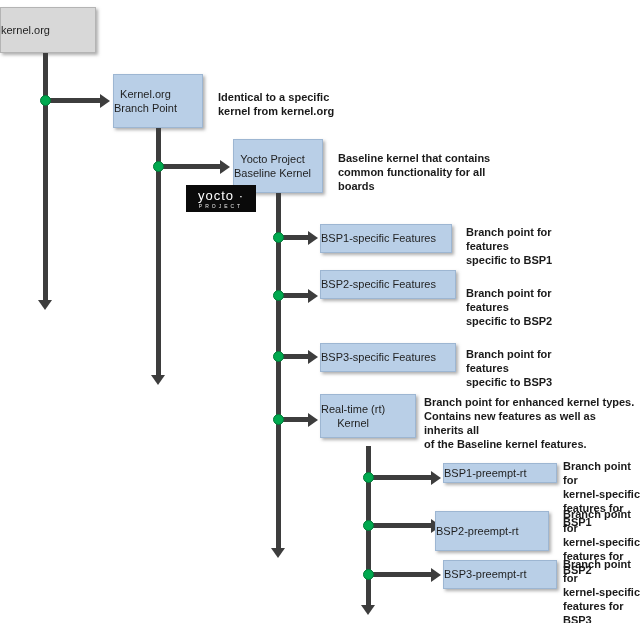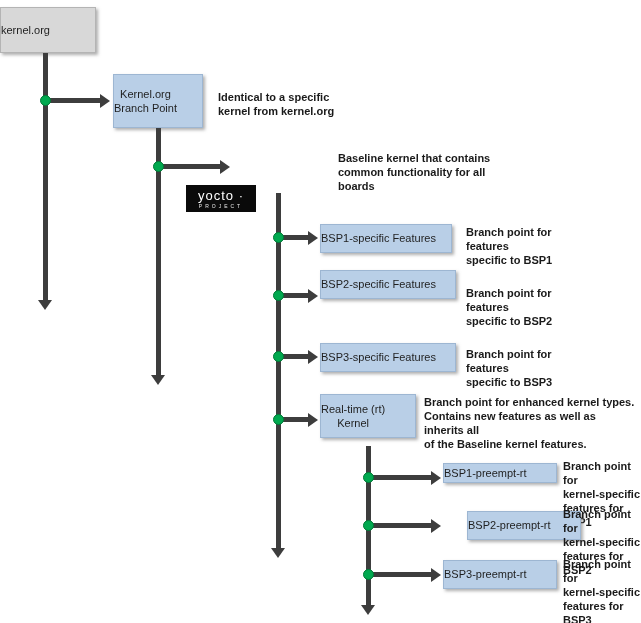--- a/index.html
+++ b/index.html
@@ -75,20 +75,24 @@
   <div class="note" style="left:218px;top:90px;width:120px">Identical to a specific
 kernel from kernel.org</div>
 
   <div class="vline" style="left:156px;top:128px;height:247px"></div>
   <div class="arrow-down" style="left:151px;top:375px"></div>
 
   <div class="hline" style="left:158px;top:164px;width:62px"></div>
   <div class="arrow-right" style="left:220px;top:160px"></div>
   <div class="dot" style="left:153px;top:161px"></div>
 
+  <div class="box blue" style="left:233px;top:139px;width:90px;height:54px">
+    <span class="lbl">Yocto Project
+Baseline Kernel</span>
+  </div>
   <div class="note" style="left:338px;top:151px;width:180px">Baseline kernel that contains
 common functionality for all boards</div>
 
   <div class="logo">
     <span class="brand">yocto ·</span>
     <span class="sub">PROJECT</span>
   </div>
 
   <div class="vline" style="left:276px;top:193px;height:355px"></div>
   <div class="arrow-down" style="left:271px;top:548px"></div>
@@ -140,21 +144,21 @@
   <div class="box blue" style="left:443px;top:463px;width:114px;height:20px">
     <span class="lbl">BSP1-preempt-rt</span>
   </div>
   <div class="note" style="left:563px;top:459px;width:78px">Branch point for
 kernel-specific
 features for BSP1</div>
 
   <div class="hline" style="left:368px;top:523px;width:63px"></div>
   <div class="arrow-right" style="left:431px;top:519px"></div>
   <div class="dot" style="left:363px;top:520px"></div>
-  <div class="box blue" style="left:467px;top:511px;width:114px;height:29px">
+  <div class="box blue" style="left:435px;top:511px;width:114px;height:40px">
     <span class="lbl">BSP2-preempt-rt</span>
   </div>
   <div class="note" style="left:563px;top:507px;width:78px">Branch point for
 kernel-specific
 features for BSP2</div>
 
   <div class="hline" style="left:368px;top:572px;width:63px"></div>
   <div class="arrow-right" style="left:431px;top:568px"></div>
   <div class="dot" style="left:363px;top:569px"></div>
   <div class="box blue" style="left:443px;top:560px;width:114px;height:29px">

